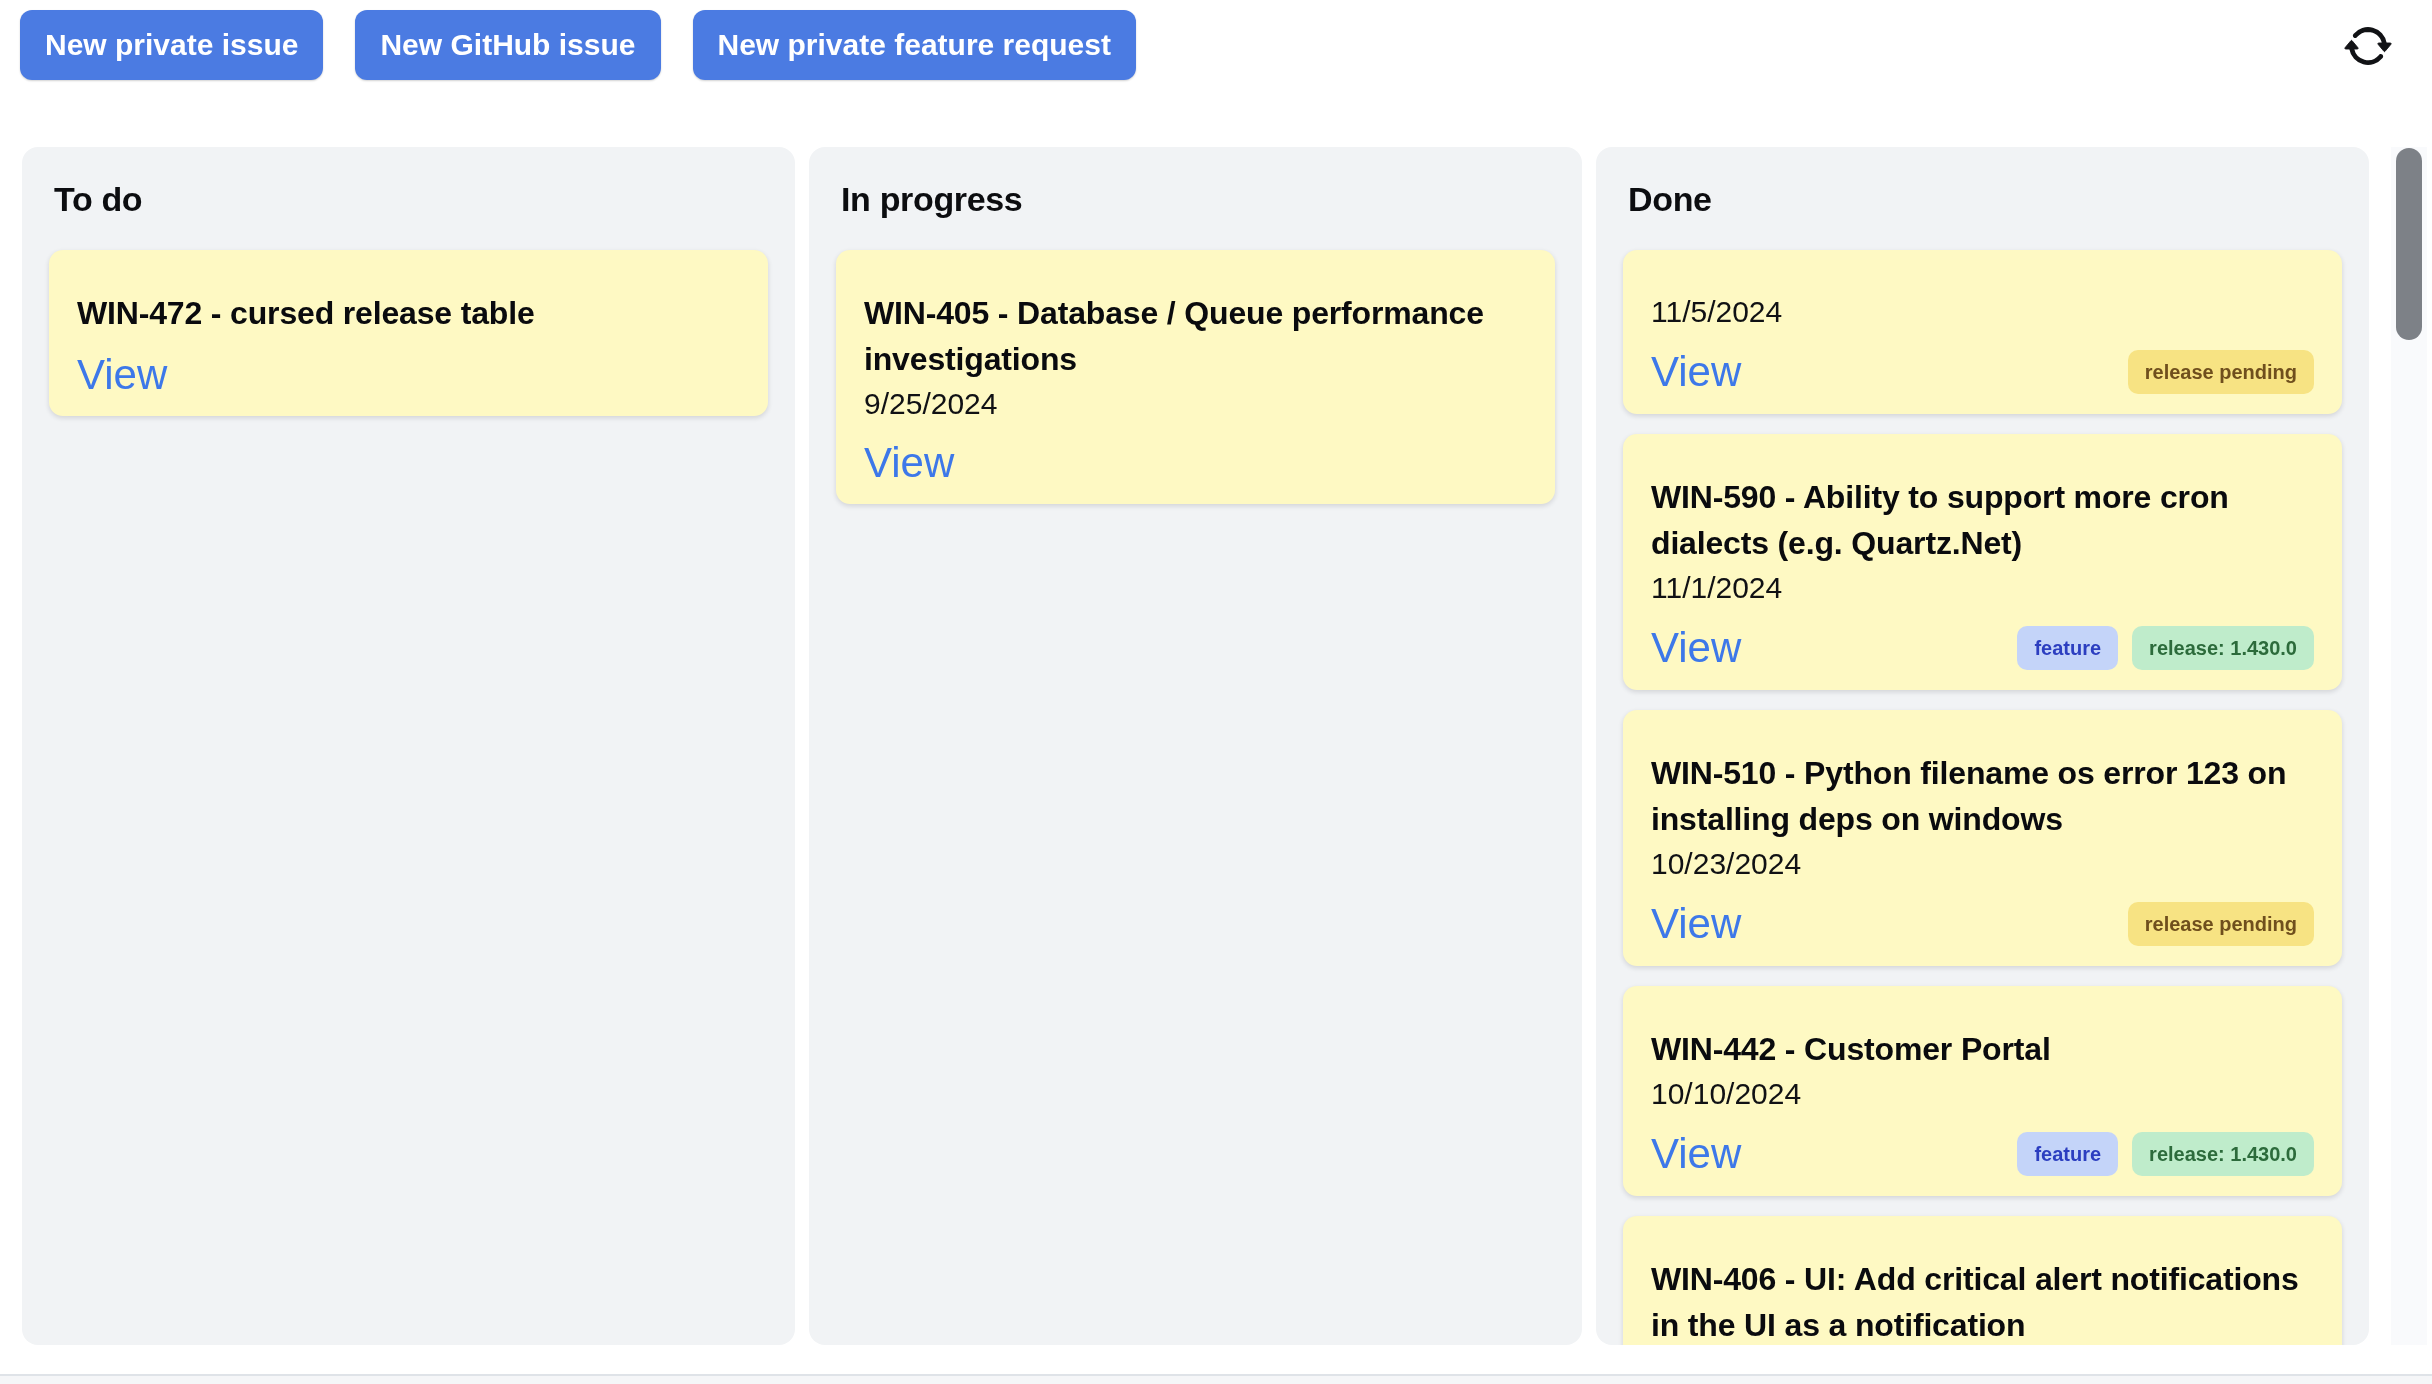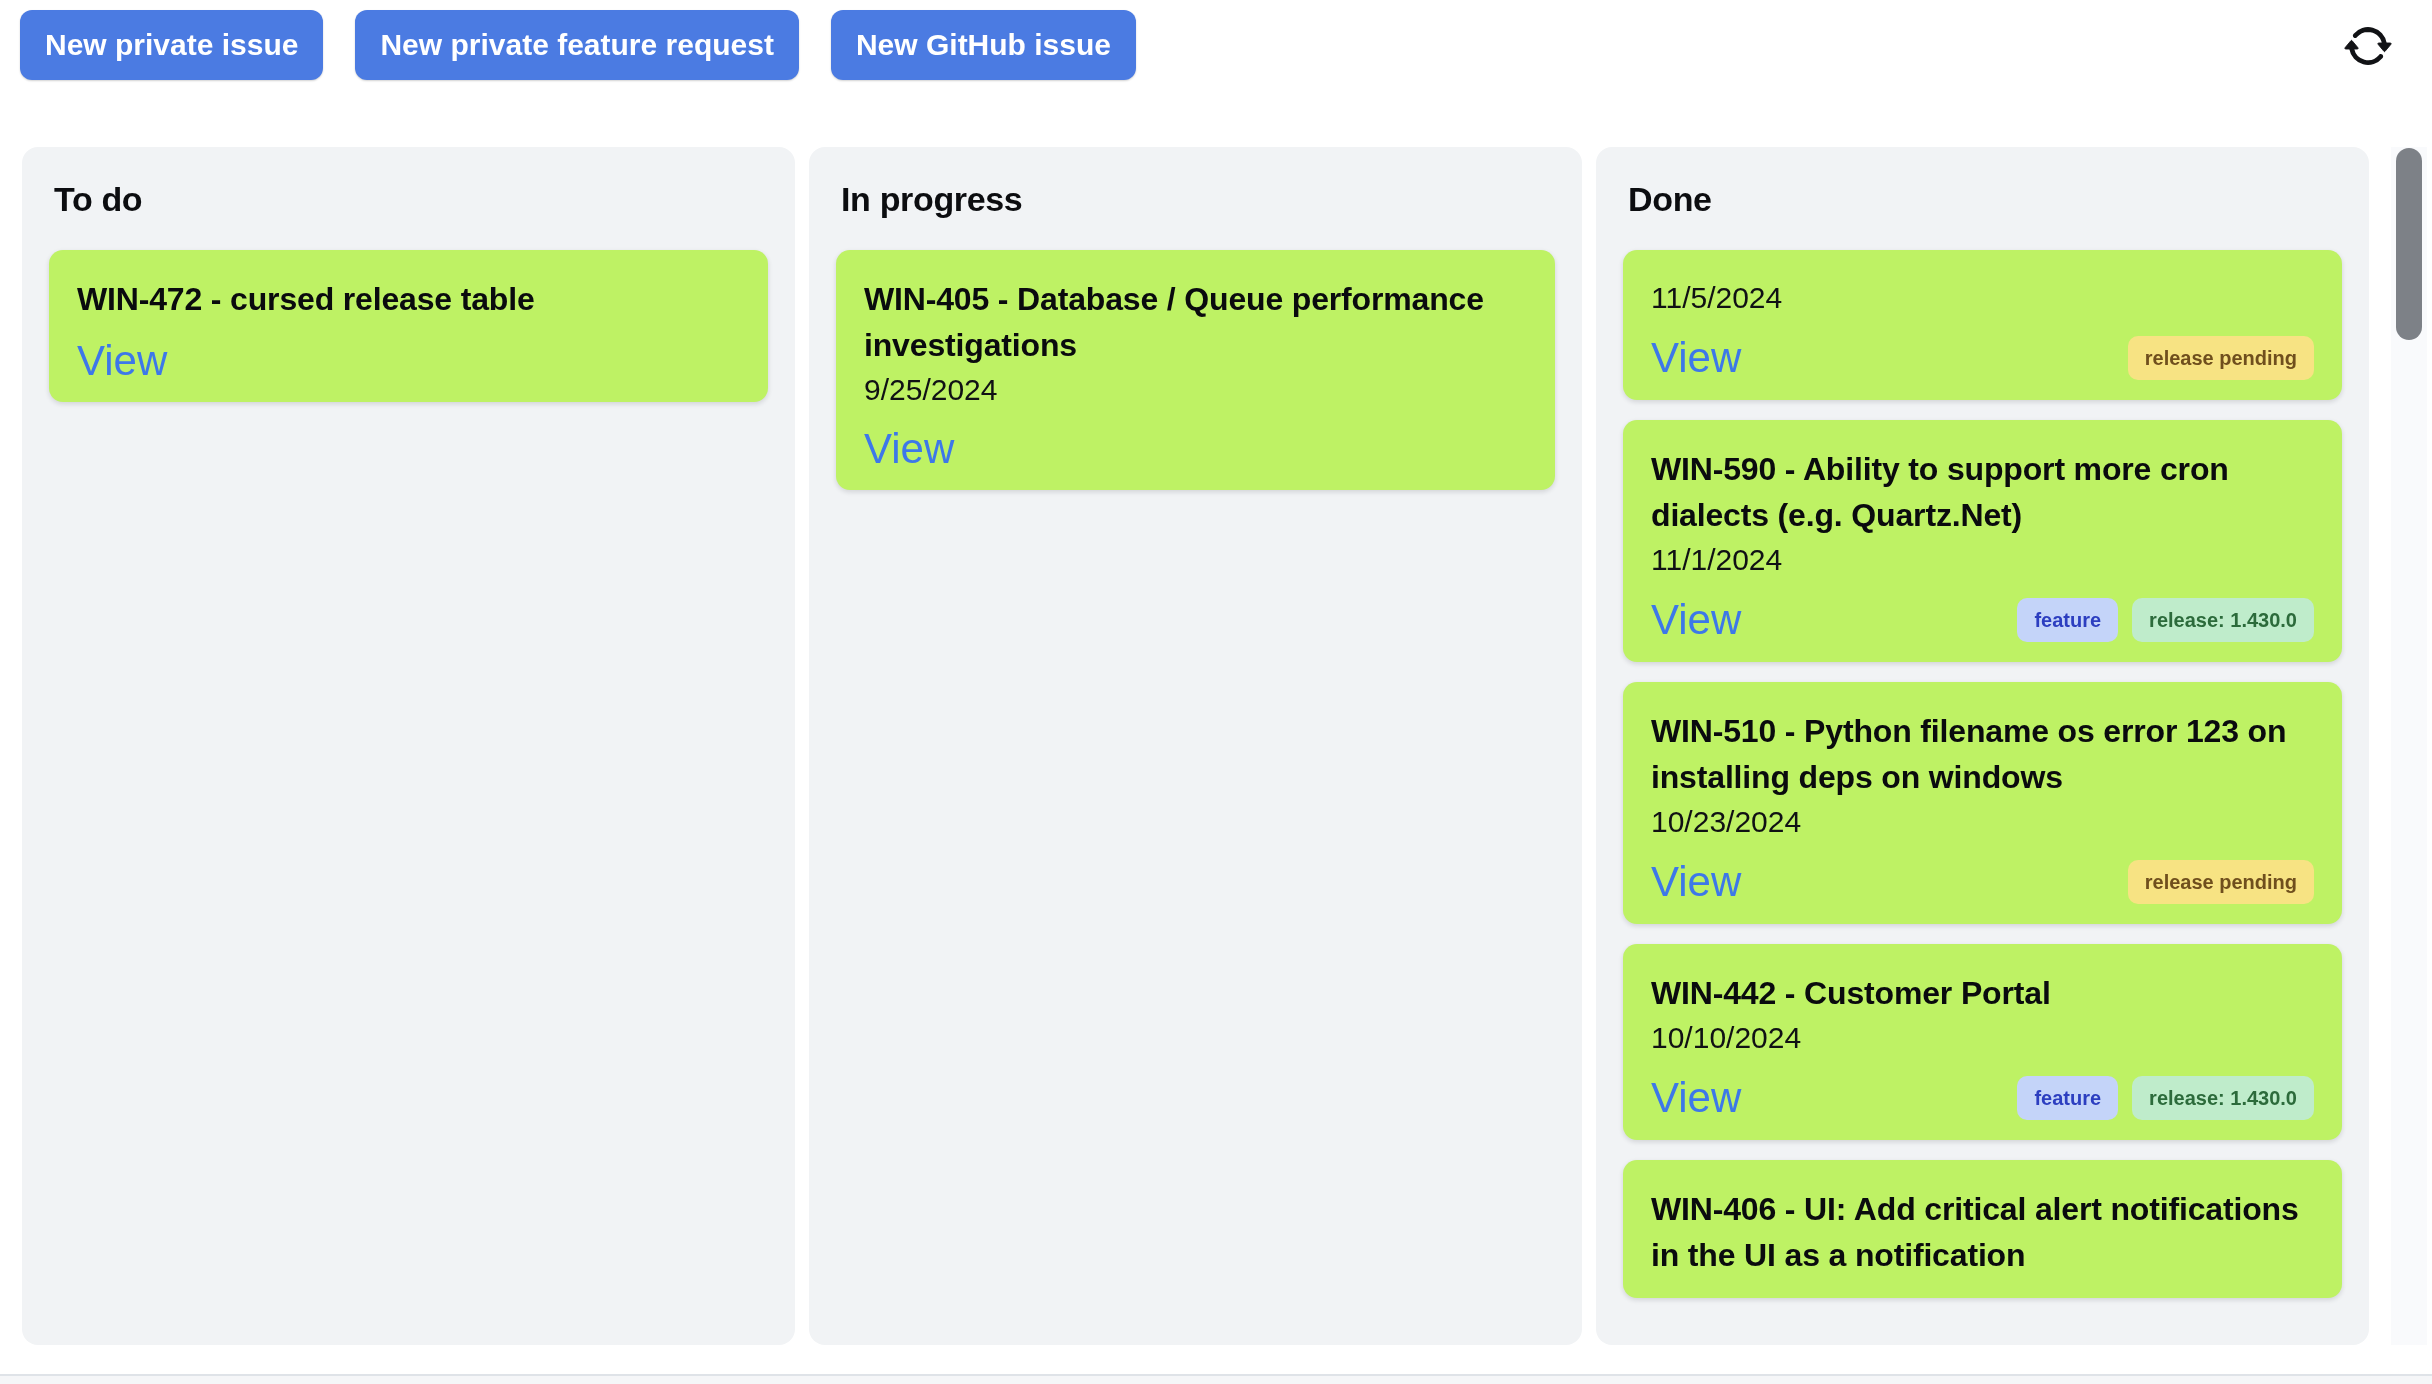--- a/index.html
+++ b/index.html
@@ -72,23 +72,23 @@
     font-weight:600;
     line-height:44px;
     color:#0c0d10;
     margin:0 0 29px 5px;
     letter-spacing:-0.01em;
   }
   .card-list{
     display:flex;flex-direction:column;gap:20px;
   }
   .card{
-    background:#bef264;
+    background:#fef9c3;
     border-radius:14px;
-    padding:26px 28px 20px 28px;
+    padding:40px 28px 20px 28px;
     box-shadow:0 2px 5px rgba(20,24,34,0.14);
   }
   .card-title{
     font-size:32px;
     font-weight:700;
     line-height:46px;
     color:#0a0b0e;
     letter-spacing:-0.005em;
   }
   .card-date{
@@ -142,22 +142,22 @@
     width:2432px;height:10px;
     background:#f5f6f8;
     border-top:2px solid #dfe3e8;
   }
 </style>
 </head>
 <body>
 
 <div class="topbar">
   <button class="btn">New private issue</button>
+  <button class="btn">New GitHub issue</button>
   <button class="btn">New private feature request</button>
-  <button class="btn">New GitHub issue</button>
 </div>
 
 <button class="refresh-btn" aria-label="refresh">
   <span style="display:flex;">
     <svg viewBox="0 0 16 16" fill="currentColor" xmlns="http://www.w3.org/2000/svg">
       <path stroke="currentColor" stroke-width="0.3" d="M11.534 7h3.932a.25.25 0 0 1 .192.41l-1.966 2.36a.25.25 0 0 1-.384 0l-1.966-2.36a.25.25 0 0 1 .192-.41zm-11 2h3.932a.25.25 0 0 0 .192-.41L2.692 6.23a.25.25 0 0 0-.384 0L.342 8.59A.25.25 0 0 0 .534 9z"></path>
       <path stroke="currentColor" stroke-width="0.6" fill-rule="evenodd" d="M8 3c-1.552 0-2.94.707-3.857 1.818a.5.5 0 1 1-.771-.636A6.002 6.002 0 0 1 13.917 7H12.9A5.002 5.002 0 0 0 8 3zM3.1 9a5.002 5.002 0 0 0 8.757 2.182.5.5 0 1 1 .771.636A6.002 6.002 0 0 1 2.083 9H3.1z"></path>
     </svg>
   </span>
 </button>

